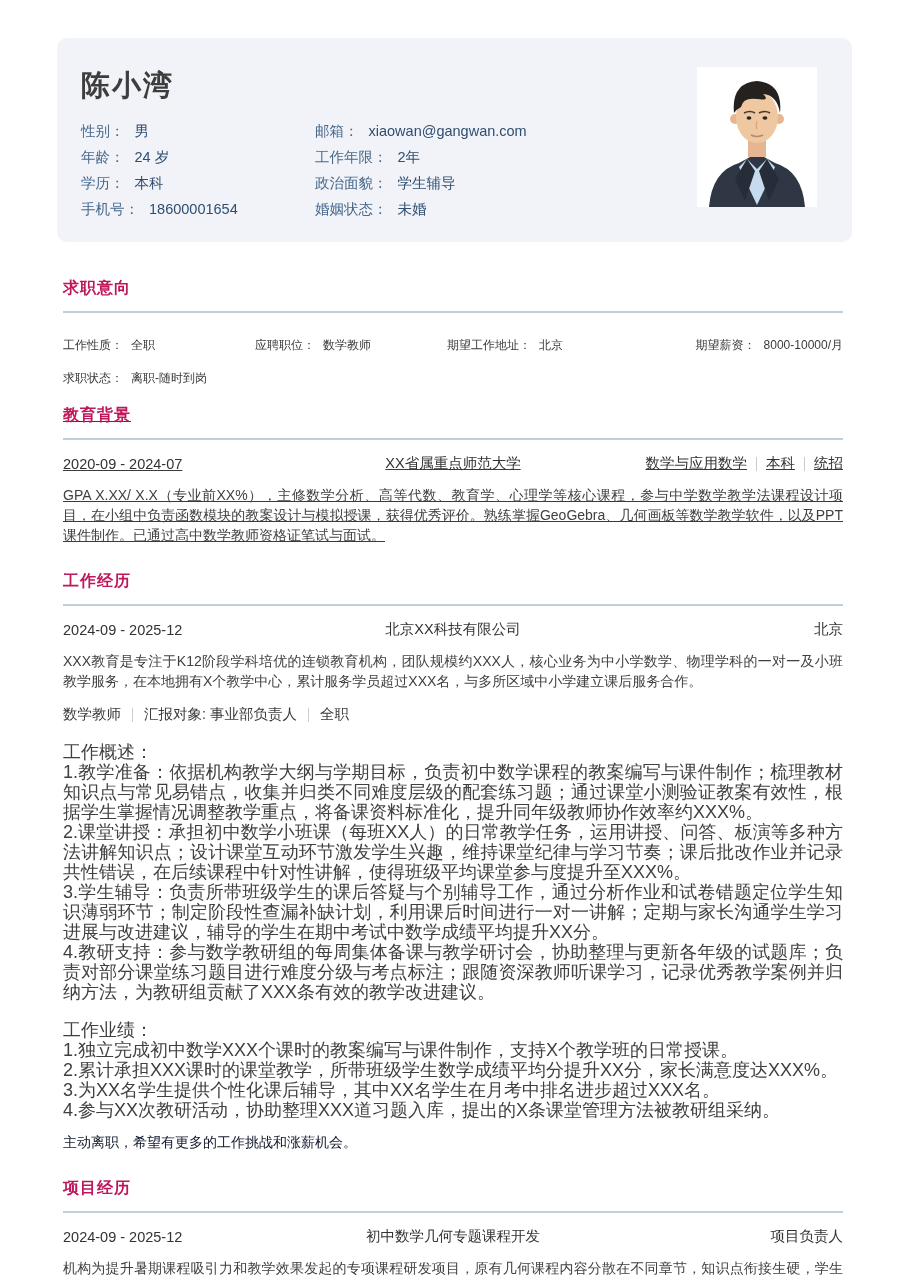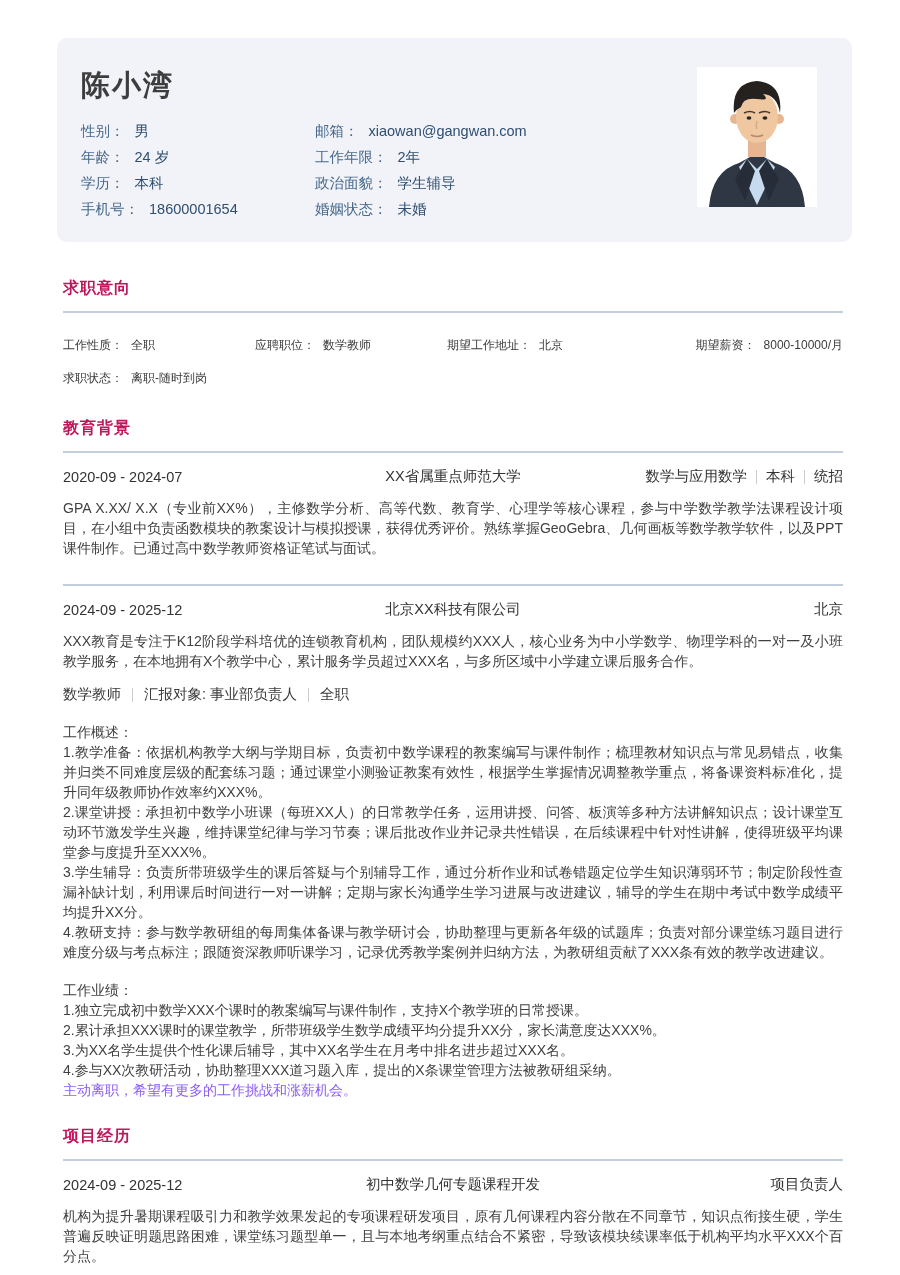--- a/index.html
+++ b/index.html
@@ -30,45 +30,45 @@
   .info-value { color:#2f4e70; white-space:nowrap; }
   .photo {
     position:absolute; right:35px; top:29px;
     width:120px; height:140px; background:#fff; overflow:hidden;
   }
   
   .content { position:absolute; left:63px; top:242px; width:780px; }
   .section-title { font-size:16px; font-weight:bold; color:#be185d; letter-spacing:1px; }
   .divider { height:2px; background:#c2cedd; margin-top:12px; }
   .mt-sec1 { margin-top:36px; }
-  .mt-sec  { margin-top:31px; }
+  .mt-sec  { margin-top:18px;text-decoration:underline; }
   .mt-sec3 { margin-top:26px; }
   
   .intent-row { display:flex; margin-top:24px; font-size:12px; color:#3a3a3a; }
   .intent-row.second { margin-top:16px; }
   .intent-cell { white-space:nowrap; }
   .intent-cell .lab { margin-right:8px; }
   .c1 { width:192px; } .c2 { width:192px; } .c3 { width:213px; }
   .c4 { margin-left:auto; }
   
   .entry-row { display:flex; margin-top:14px; font-size:14.5px; color:#333; align-items:center; }
   .entry-date { flex:1; text-align:left; }
   .entry-center { flex:1.4; text-align:center; white-space:nowrap; }
   .entry-right { flex:1; text-align:left; display:flex; justify-content:flex-end; align-items:center; white-space:nowrap; }
   
   .para { font-size:14px; line-height:20px; color:#404040; margin-top:12px; text-align:justify; }
-  .block { margin-top:14px; font-size:14px; line-height:20px; color:#404040; text-align:justify; }
+  .block { margin-top:14px; font-size:18px; line-height:20px; color:#404040; text-align:justify; }
   .block.gap { margin-top:18px; }
   .vsep {
     display:inline-block; width:1px; height:14px; background:#c9cdd2;
     margin:0 9px; vertical-align:-2px;
   }
   .pos-row { display:flex; align-items:center; margin-top:14px; font-size:14.5px; color:#3a3a3a; }
   .pos-row .vsep { margin:0 11px; }
-  .leave { font-size:14px; color:#8b5cf6; line-height:20px; }
+  .leave { margin-top:12px; font-size:14px; color:#0f172a; line-height:20px; }
 </style>
 </head>
 <body>
 
 <div class="header-card">
   <div class="name">陈小湾</div>
 
   <div class="info-grid">
     <div class="info-col left">
       <div class="info-row">
@@ -176,20 +176,21 @@
         <span class="vsep"></span>
         <span>本科</span>
         <span class="vsep"></span>
         <span>统招</span>
       </span>
     </div>
     <div class="para">GPA X.XX/ X.X（专业前XX%），主修数学分析、高等代数、教育学、心理学等核心课程，参与中学数学教学法课程设计项目，在小组中负责函数模块的教案设计与模拟授课，获得优秀评价。熟练掌握GeoGebra、几何画板等数学教学软件，以及PPT课件制作。已通过高中数学教师资格证笔试与面试。</div>
   </div>
 
   <div class="section mt-sec3">
+    <div class="section-title">工作经历</div>
     <div class="divider"></div>
     <div class="entry-row">
       <span class="entry-date">2024-09 - 2025-12</span>
       <span class="entry-center">北京XX科技有限公司</span>
       <span class="entry-right">北京</span>
     </div>
     <div class="para">XXX教育是专注于K12阶段学科培优的连锁教育机构，团队规模约XXX人，核心业务为中小学数学、物理学科的一对一及小班教学服务，在本地拥有X个教学中心，累计服务学员超过XXX名，与多所区域中小学建立课后服务合作。</div>
     <div class="pos-row">
       <span>数学教师</span>
       <span class="vsep"></span>

